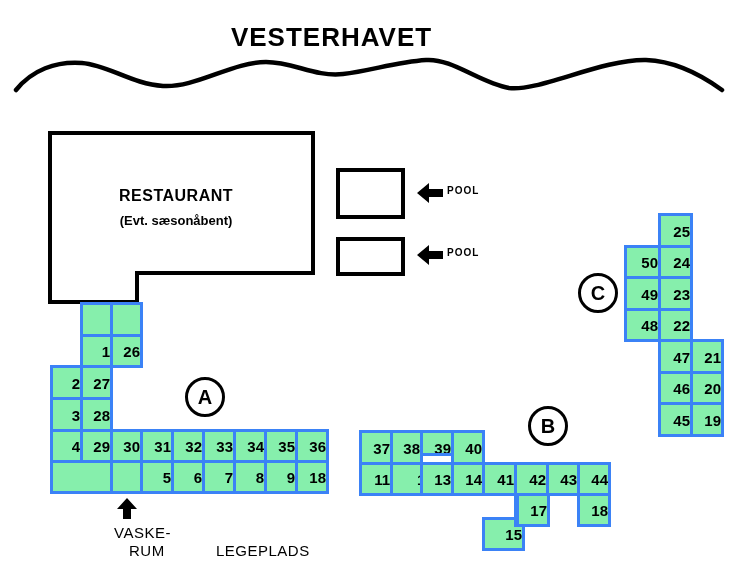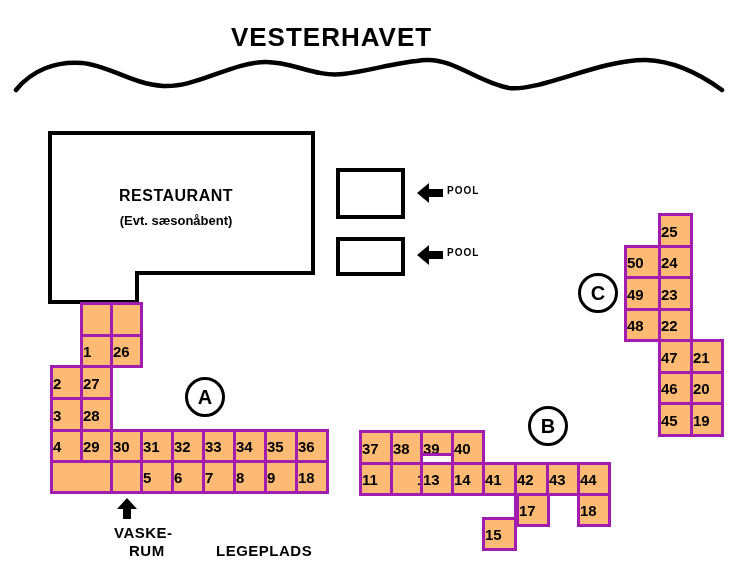--- a/index.html
+++ b/index.html
@@ -22,34 +22,34 @@
   #pool-box-top{left:336px;top:168px;width:69px;height:51px;}
   #pool-box-bottom{left:336px;top:237px;width:69px;height:39px;}
   .pool-label{font-size:10px;font-weight:bold;letter-spacing:1px;}
   #pool-label-top{left:447px;top:185px;}
   #pool-label-bottom{left:447px;top:247px;}
   .arrow-left{width:26px;height:20px;}
   #pool-arrow-top{left:417px;top:183px;}
   #pool-arrow-bottom{left:417px;top:245px;}
   
   .cell{
-    position:absolute;box-sizing:border-box;border:3px solid #a21caf;background:#fdba74;
-    font-size:15px;font-weight:bold;text-align:left;overflow:hidden;
+    position:absolute;box-sizing:border-box;border:3px solid #3b82f6;background:#86efac;
+    font-size:15px;font-weight:bold;text-align:right;overflow:hidden;
   }
   
   .marker{
     width:34px;height:34px;border:3px solid #000;border-radius:50%;background:#fff;
     text-align:center;line-height:34px;font-size:20px;font-weight:bold;
   }
   #marker-a{left:185px;top:377px;}
   #marker-b{left:528px;top:406px;}
   #marker-c{left:578px;top:273px;}
   
   #laundry-arrow{left:117px;top:498px;width:20px;height:21px;}
-  .bottom-label{font-size:15px;font-weight:bold;letter-spacing:0.5px;}
+  .bottom-label{font-size:15px;font-weight:normal;letter-spacing:0.5px;}
   #laundry-line1{left:114px;top:524px;}
   #laundry-line2{left:129px;top:542px;}
   #playground-label{left:216px;top:542px;}
 </style>
 </head>
 <body>
 
 <div id="stage">
 
   <div class="abs" id="title">VESTERHAVET</div>
@@ -106,21 +106,21 @@
       <div class="cell" style="left: 420px; top: 430px; width: 34px; height: 26px; line-height: 31px;">39</div>
       <div class="cell" style="left: 451px; top: 430px; width: 34px; height: 35px; line-height: 31px;">40</div>
       <div class="cell" style="left: 359px; top: 462px; width: 34px; height: 34px; line-height: 30px;">11</div>
       <div class="cell" style="left: 390px; top: 462px; width: 33px; height: 34px; line-height: 30px; padding-left: 24px;">12</div>
       <div class="cell" style="left: 420px; top: 462px; width: 34px; height: 34px; line-height: 30px;">13</div>
       <div class="cell" style="left: 451px; top: 462px; width: 34px; height: 34px; line-height: 30px;">14</div>
       <div class="cell" style="left: 482px; top: 462px; width: 35px; height: 34px; line-height: 30px;">41</div>
       <div class="cell" style="left: 514px; top: 462px; width: 35px; height: 34px; line-height: 30px;">42</div>
       <div class="cell" style="left: 546px; top: 462px; width: 34px; height: 34px; line-height: 30px;">43</div>
       <div class="cell" style="left: 577px; top: 462px; width: 34px; height: 34px; line-height: 30px;">44</div>
-      <div class="cell" style="left: 482px; top: 493px; width: 35px; height: 34px; line-height: 30px; margin-top: 24px;">15</div>
+      <div class="cell" style="left: 482px; top: 493px; width: 43px; height: 34px; line-height: 30px; margin-top: 24px;">15</div>
       <div class="cell" style="left: 514px; top: 493px; width: 35px; height: 34px; line-height: 30px;">16</div>
       <div class="cell" style="left: 516px; top: 493px; width: 34px; height: 34px; line-height: 30px;">17</div>
       <div class="cell" style="left: 577px; top: 493px; width: 34px; height: 34px; line-height: 30px;">18</div>
       <div class="cell" style="left: 658px; top: 213px; width: 35px; height: 35px; line-height: 31px;">25</div>
       <div class="cell" style="left: 624px; top: 245px; width: 37px; height: 34px; line-height: 30px;">50</div>
       <div class="cell" style="left: 658px; top: 245px; width: 35px; height: 34px; line-height: 30px;">24</div>
       <div class="cell" style="left: 624px; top: 276px; width: 37px; height: 35px; line-height: 31px;">49</div>
       <div class="cell" style="left: 658px; top: 276px; width: 35px; height: 35px; line-height: 31px;">23</div>
       <div class="cell" style="left: 624px; top: 308px; width: 37px; height: 34px; line-height: 30px;">48</div>
       <div class="cell" style="left: 658px; top: 308px; width: 35px; height: 34px; line-height: 30px;">22</div>

